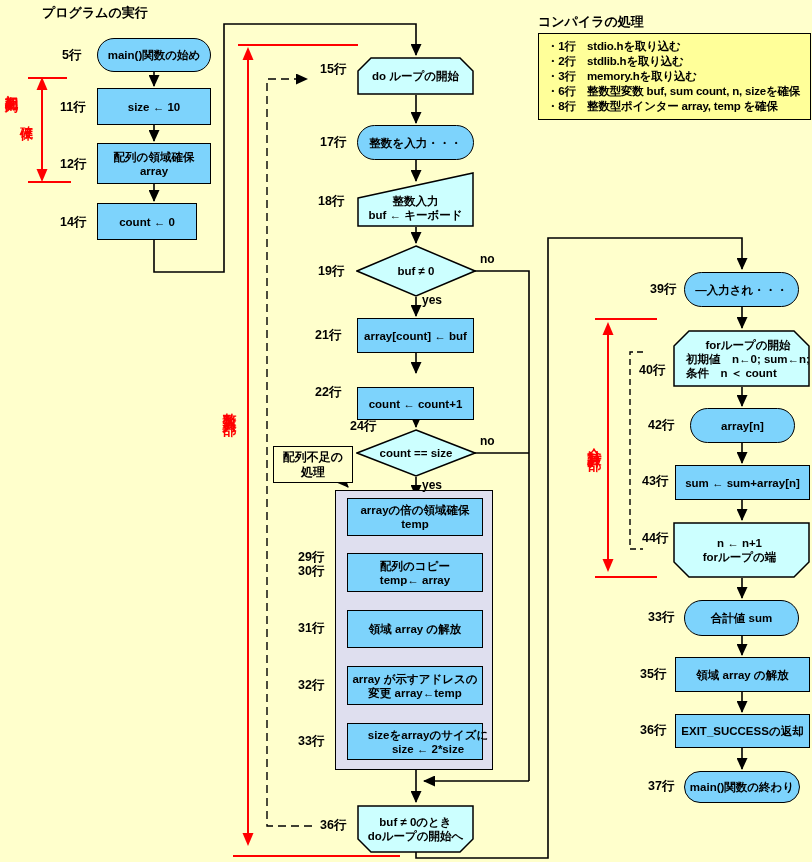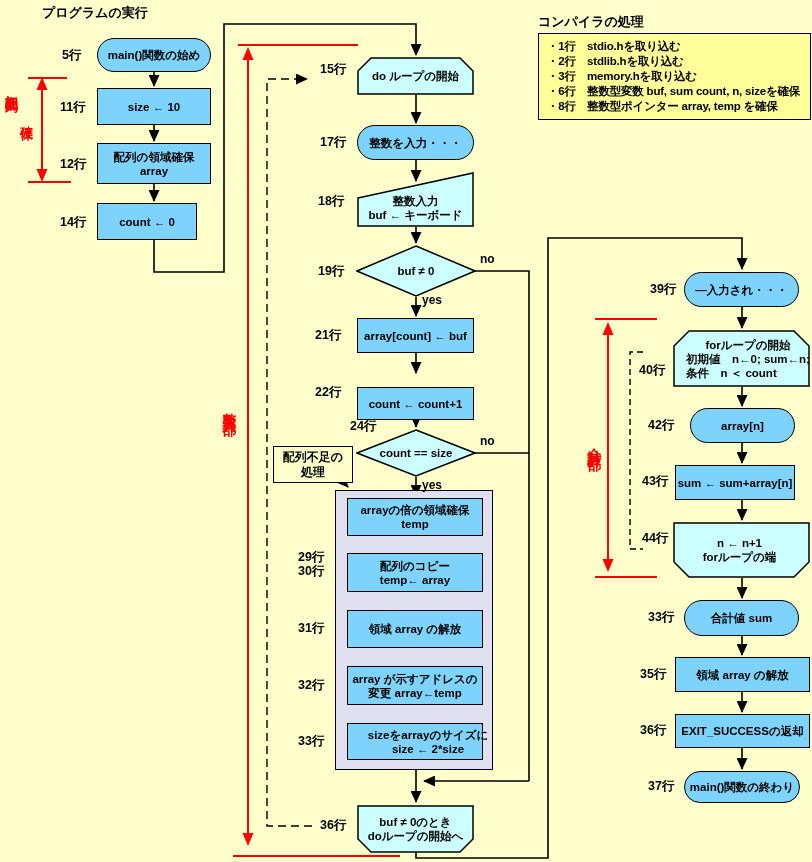--- a/index.html
+++ b/index.html
@@ -218,21 +218,21 @@
       </svg>
     <div class="ntext" style="align-items:flex-start;padding-left:6px;box-sizing:border-box;">
       <span style="align-self:center;">forループの開始</span>
       <span>初期値　n←0; sum←n;</span>
       <span>条件　n ＜ count</span>
     </div>
   </div>
   <div class="node oval" style="left:690px;top:408px;width:105px;height:35px;">
     <span>array[n]</span>
   </div>
-  <div class="node" style="left:675px;top:465px;width:120px;height:35px;">
+  <div class="node" style="left:675px;top:465px;width:135px;height:35px;">
     <span>sum ← sum+array[n]</span>
   </div>
   <div class="node poly" style="left:673px;top:522px;width:133px;height:56px;">
     <svg class="shape" width="137" height="56">
         <polygon points="1,1 136,1 136,40 121,55 16,55 1,40"></polygon>
       </svg>
     <div class="ntext">
       <span>n ← n+1</span>
       <span>forループの端</span>
     </div>

